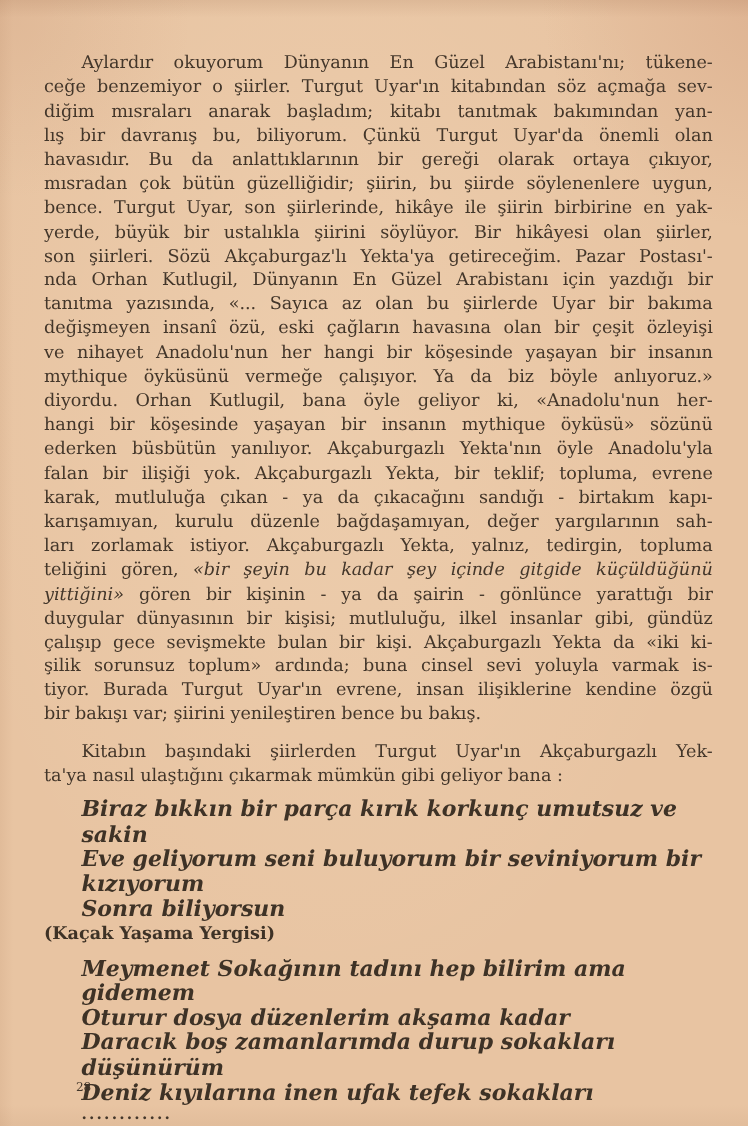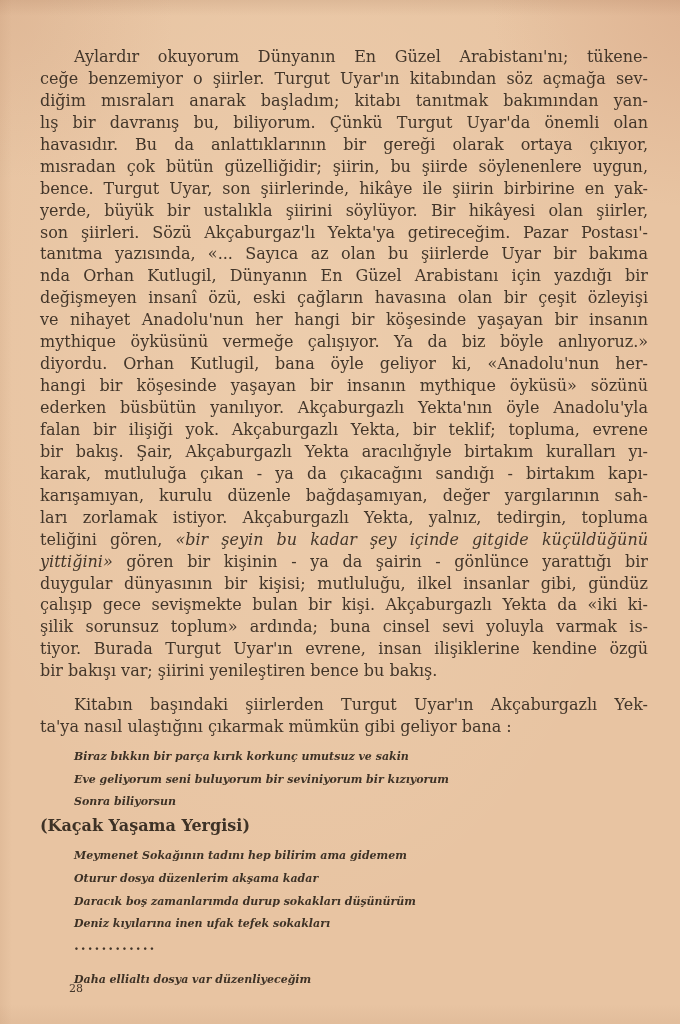--- a/index.html
+++ b/index.html
@@ -28,21 +28,21 @@
   .textblock{position:absolute;left:40px;top:46px;width:608px;}
   .line{
     font-size:16px;line-height:21.93px;
     text-align:justify;text-align-last:justify;
   }
   .line.indent{padding-left:34px;}
   .line.noj{text-align-last:left;}
   .it{font-style:italic;}
   .para2{margin-top:12px;}
   .poem{margin-top:8px;padding-left:34px;font-style:italic;font-weight:bold;color:#3e3226;}
-  .poem-line{font-size:11px;line-height:22.6px;text-align:left;}
+  .poem-line{font-size:20px;line-height:22.6px;text-align:left;}
   .attribution{
     font-weight:bold;font-size:16px;line-height:22.6px;
     padding-right:99px;margin-top:1px;color:#3e3226;
   }
   .ellipsis-line{
     margin-top:4px;padding-left:34px;
     font-weight:bold;font-style:normal;font-size:14px;line-height:10px;
     letter-spacing:2px;color:#43362a;
   }
   .poem3{margin-top:19px;}
@@ -61,30 +61,29 @@
     <div>
         <div class="line indent"><span>Aylardır okuyorum  Dünyanın En Güzel Arabistanı'nı; tükene-</span></div>
         <div class="line"><span>ceğe benzemiyor o şiirler. Turgut Uyar'ın kitabından söz açmağa sev-</span></div>
         <div class="line"><span>diğim mısraları anarak başladım; kitabı tanıtmak bakımından yan-</span></div>
         <div class="line"><span>lış bir davranış bu, biliyorum.  Çünkü Turgut Uyar'da önemli olan</span></div>
         <div class="line"><span>havasıdır.  Bu da anlattıklarının bir gereği olarak  ortaya çıkıyor,</span></div>
         <div class="line"><span>mısradan çok bütün güzelliğidir; şiirin, bu şiirde söylenenlere uygun,</span></div>
         <div class="line"><span>bence. Turgut Uyar, son şiirlerinde, hikâye ile şiirin birbirine en yak-</span></div>
         <div class="line"><span>yerde, büyük bir ustalıkla şiirini söylüyor. Bir hikâyesi olan şiirler,</span></div>
         <div class="line"><span>son şiirleri. Sözü Akçaburgaz'lı Yekta'ya getireceğim. Pazar Postası'-</span></div>
+        <div class="line"><span>nda Orhan Kutlugil, Dünyanın En Güzel Arabistanı için yazdığı bir</span></div>
         <div class="line"><span>tanıtma yazısında, «... Sayıca az olan bu şiirlerde Uyar bir bakıma</span></div>
-        <div class="line"><span>nda Orhan Kutlugil, Dünyanın En Güzel Arabistanı için yazdığı bir</span></div>
         <div class="line"><span>değişmeyen insanî özü, eski çağların havasına olan bir çeşit özleyişi</span></div>
         <div class="line"><span>ve nihayet Anadolu'nun her hangi bir köşesinde yaşayan bir insanın</span></div>
         <div class="line"><span>mythique öyküsünü vermeğe çalışıyor.  Ya da biz böyle anlıyoruz.»</span></div>
         <div class="line"><span>diyordu. Orhan Kutlugil, bana öyle geliyor ki,  «Anadolu'nun her-</span></div>
         <div class="line"><span>hangi bir köşesinde yaşayan bir insanın mythique öyküsü» sözünü</span></div>
         <div class="line"><span>ederken büsbütün yanılıyor. Akçaburgazlı Yekta'nın öyle Anadolu'yla</span></div>
         <div class="line"><span>falan bir ilişiği yok. Akçaburgazlı Yekta, bir teklif; topluma, evrene</span></div>
-        <div class="line"><span>bir bakış. Şair, Akçaburgazlı Yekta aracılığıyle birtakım kuralları yı-</span></div>
         <div class="line"><span>karak, mutluluğa çıkan - ya da çıkacağını sandığı - birtakım kapı-</span></div>
         <div class="line"><span>karışamıyan, kurulu düzenle bağdaşamıyan, değer yargılarının sah-</span></div>
         <div class="line"><span>ları zorlamak istiyor. Akçaburgazlı Yekta, yalnız, tedirgin, topluma</span></div>
         <div class="line"><span>teliğini gören,  </span><span class="it">«bir şeyin bu kadar şey içinde gitgide küçüldüğünü</span></div>
         <div class="line"><span class="it">yittiğini»</span><span> gören bir kişinin - ya da şairin - gönlünce  yarattığı bir</span></div>
         <div class="line"><span>duygular dünyasının bir kişisi; mutluluğu, ilkel insanlar gibi, gündüz</span></div>
         <div class="line"><span>çalışıp gece sevişmekte bulan bir kişi. Akçaburgazlı Yekta da «iki ki-</span></div>
         <div class="line"><span>şilik sorunsuz toplum» ardında; buna cinsel sevi yoluyla varmak is-</span></div>
         <div class="line"><span>tiyor. Burada Turgut Uyar'ın evrene, insan ilişiklerine kendine özgü</span></div>
         <div class="line noj"><span>bir bakışı var; şiirini yenileştiren bence bu bakış.</span></div>

